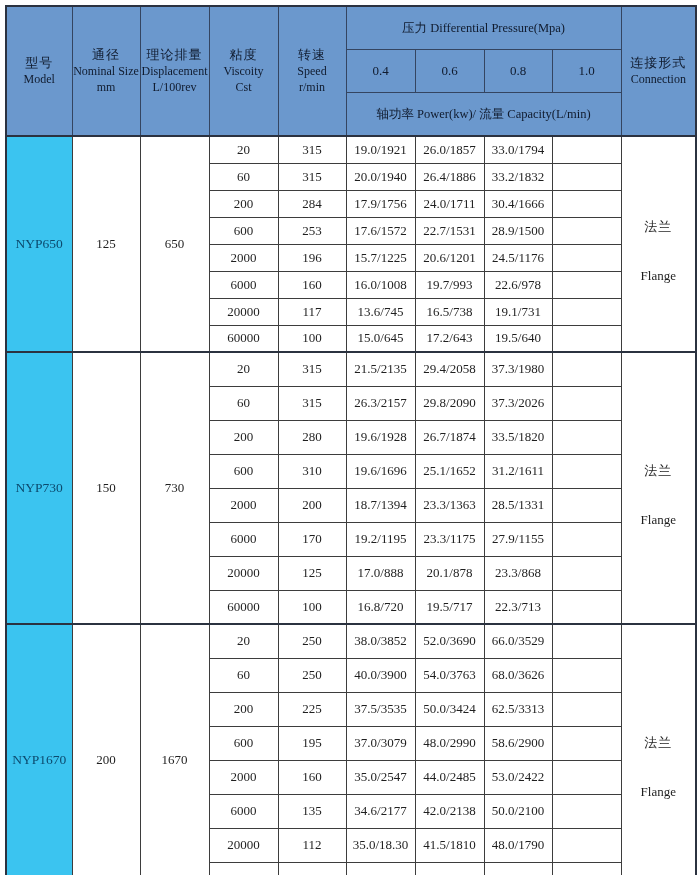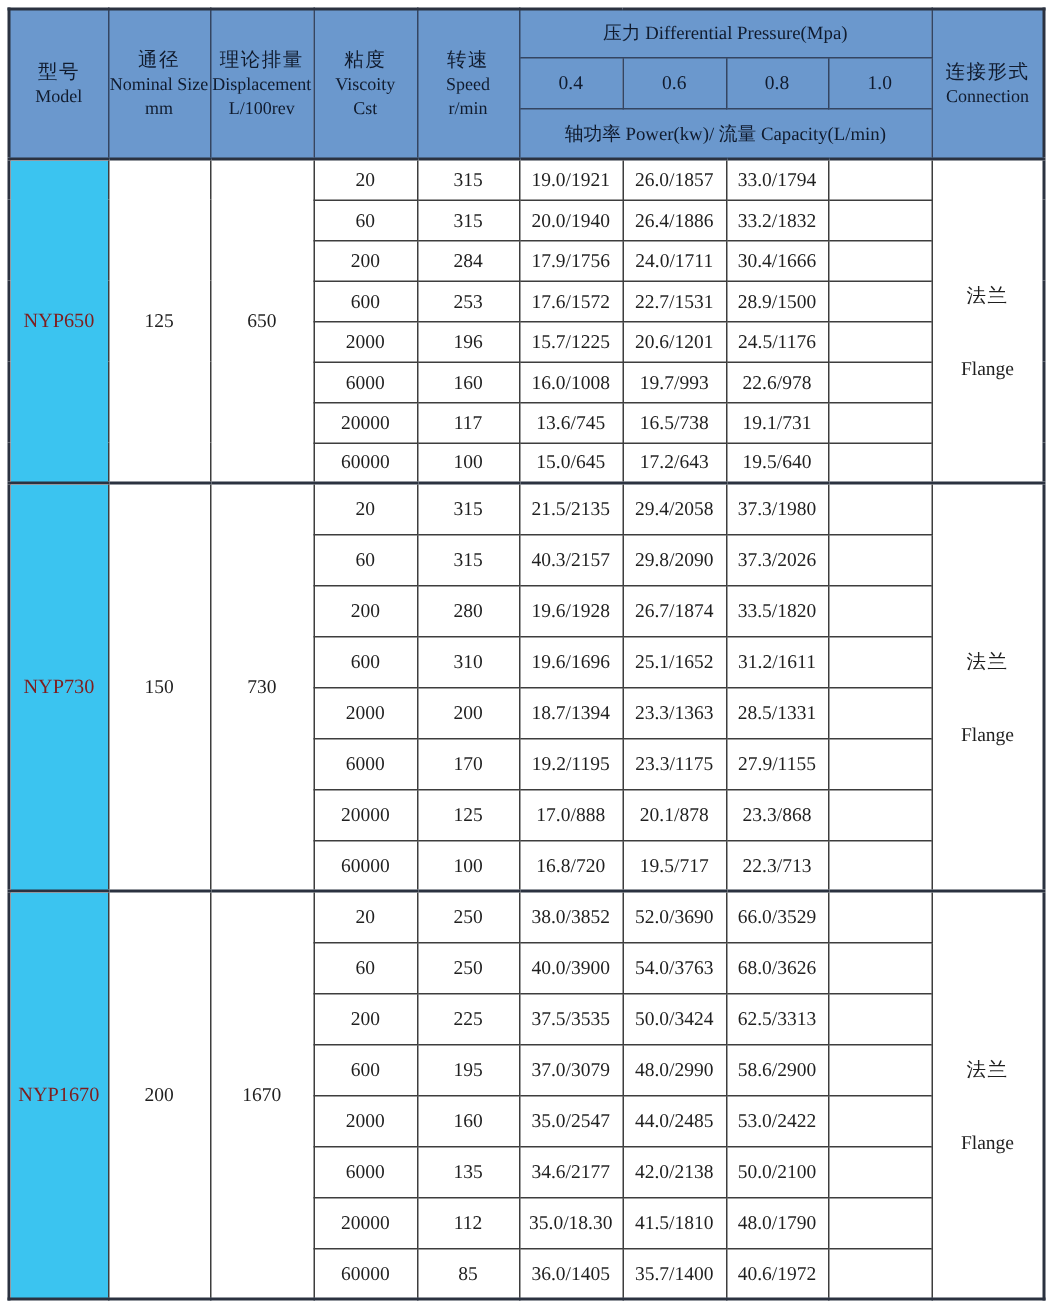--- a/index.html
+++ b/index.html
@@ -31,21 +31,21 @@
   
   thead th {
     background: var(--header-blue);
     border: 1px solid var(--header-border);
     color: var(--header-text);
     font-weight: normal;
     text-align: center;
     vertical-align: middle;
     font-size: 12.5px;
     line-height: 16px;
-    padding: 1px 0;
+    padding: 13px 0;
   }
   thead tr.h-top { height: 32px; }
   thead tr.h-mid { height: 34px; }
   thead tr.h-bot { height: 34px; }
   thead .zh { font-size: 13px; letter-spacing: 1px; }
   thead .en { font-size: 12px; }
   thead th.pv { font-size: 13px; }
   
   tbody td {
     border: 1px solid var(--grid-border);
@@ -55,21 +55,21 @@
     background: #ffffff;
     overflow: hidden;
     white-space: nowrap;
   }
   tbody tr.block-0 { height: 27px; }
   tbody tr.block-1 { height: 34px; }
   tbody tr.block-2 { height: 34px; }
   tbody tr.block-start td { border-top: 2px solid var(--outer-border); }
   td.model-cell {
     background: var(--model-cyan);
-    color: #7f1d1d;
+    color: #0c4a6e;
     font-size: 13.5px;
   }
   td.connection-cell { font-size: 13px; }
   td.connection-cell .conn-zh { letter-spacing: 1px; margin-bottom: 6px; margin-top: 14px; }
   td.connection-cell .conn-en { font-size: 13px; margin-top: 32px; }
 </style>
 </head>
 <body>
 
 <div class="page">
@@ -211,21 +211,21 @@
           <td>37.3/1980</td>
           <td></td>
           <td rowspan="8" class="connection-cell">
             <div class="conn-zh">法兰</div>
             <div class="conn-en">Flange</div>
           </td>
         </tr>
         <tr class="block-1">
           <td>60</td>
           <td>315</td>
-          <td>40.3/2157</td>
+          <td>26.3/2157</td>
           <td>29.8/2090</td>
           <td>37.3/2026</td>
           <td></td>
         </tr>
         <tr class="block-1">
           <td>200</td>
           <td>280</td>
           <td>19.6/1928</td>
           <td>26.7/1874</td>
           <td>33.5/1820</td>

